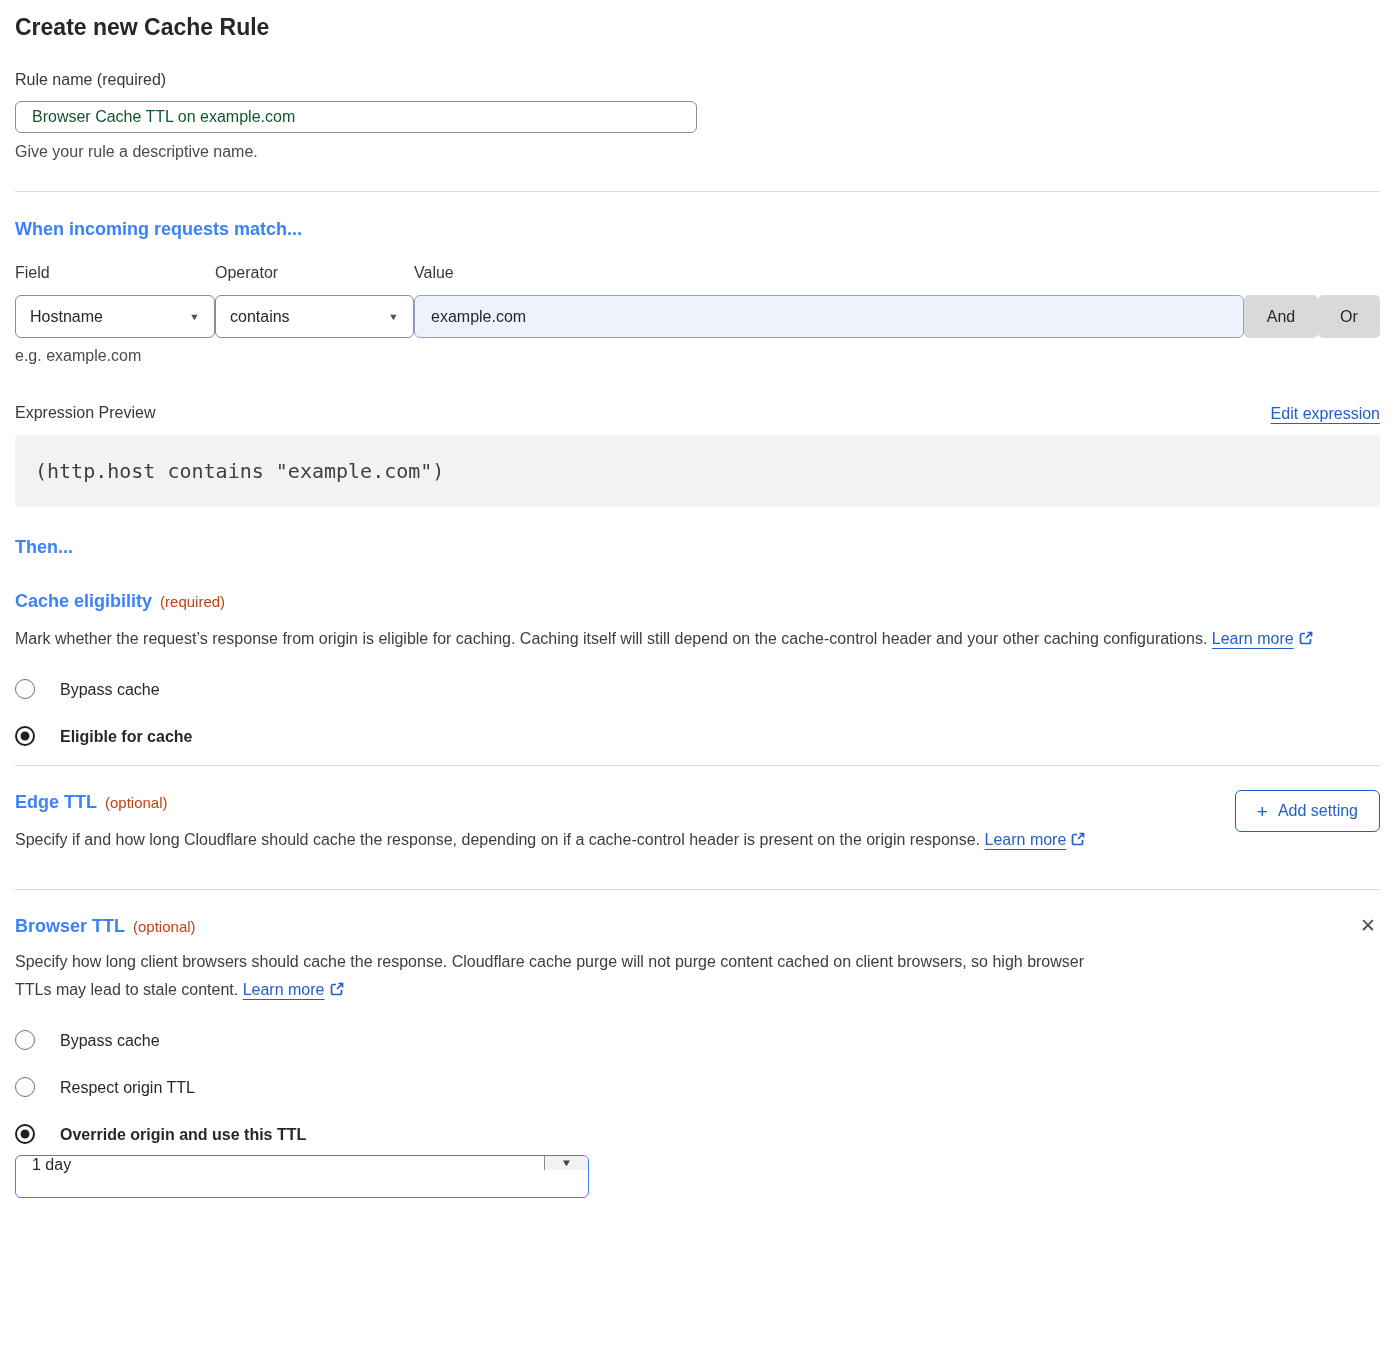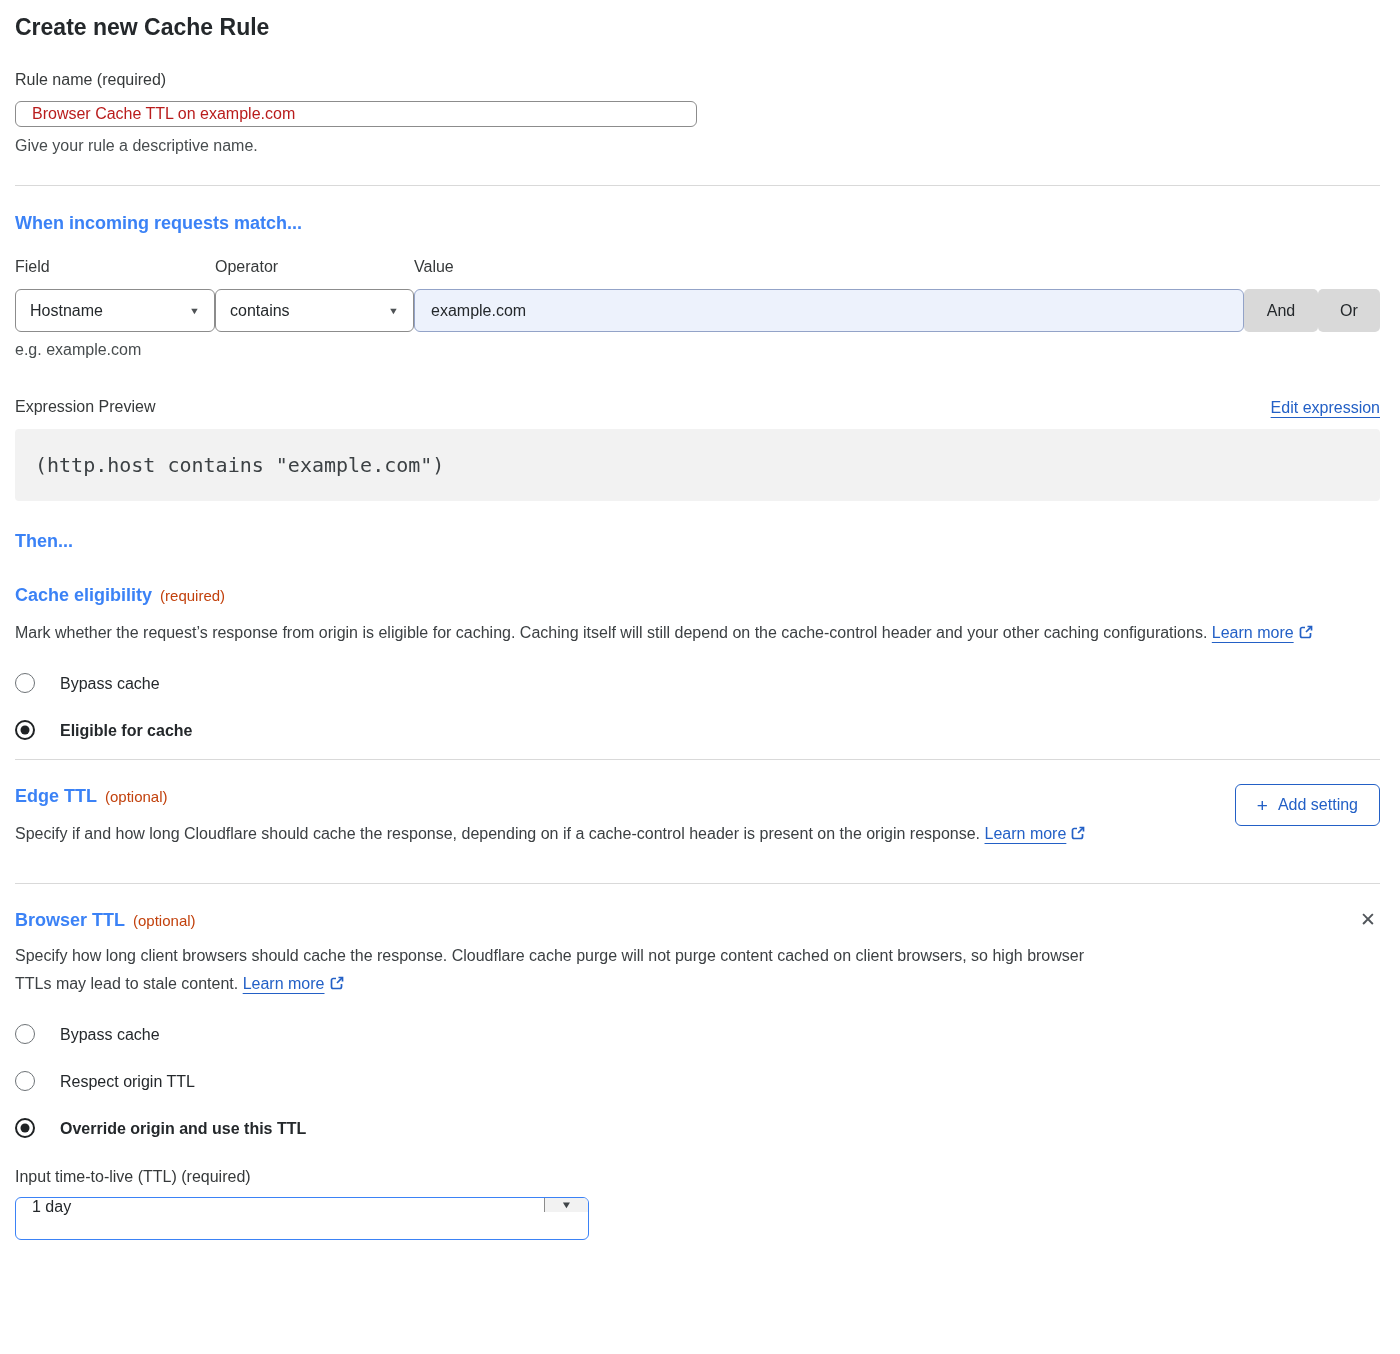--- a/index.html
+++ b/index.html
@@ -11,23 +11,23 @@
   }
   .page { padding: 12px 20px 24px 15px; width:1400px; }
 
   h1.page-title {
     margin:0; font-size:23px; line-height:30px; font-weight:700; color:#24282b;
   }
 
   .field-label { font-size:16px; color:#36393a; line-height:20px; }
 
   .text-input {
-    margin-top:11px; width:682px; height:26px;
+    margin-top:11px; width:682px; height:32px;
     border:1px solid #8c8c8c; border-radius:6px;
-    padding:0 16px; font-size:16px; color:#b91c1c;
+    padding:0 16px; font-size:16px; color:#14532d;
     font-family:"Liberation Sans", sans-serif;
     background:#fff; outline:none; display:block;
   }
   .helper { margin-top:9px; font-size:16px; color:#474c4e; line-height:20px; }
 
   .divider { border:none; border-top:1px solid #d9d9d9; margin:29px 0 0 0; }
 
   .section-heading { font-size:18px; font-weight:700; color:#3b82f6; line-height:24px; }
   .mt-block { margin-top:25px; }
 
@@ -230,21 +230,20 @@
   </div>
   <div class="radio-row">
     <span class="radio"></span>
     <span class="radio-label">Respect origin TTL</span>
   </div>
   <div class="radio-row">
     <span class="radio checked"></span>
     <span class="radio-label bold">Override origin and use this TTL</span>
   </div>
 
-  <div class="ttl-label">Input time-to-live (TTL) (required)</div>
   <div class="ttl-select">
     <span class="ttl-value">1 day</span>
     <span class="ttl-caret">
       <span class="chevron">▼</span>
     </span>
   </div>
 
 </div>
 
 </body></html>

